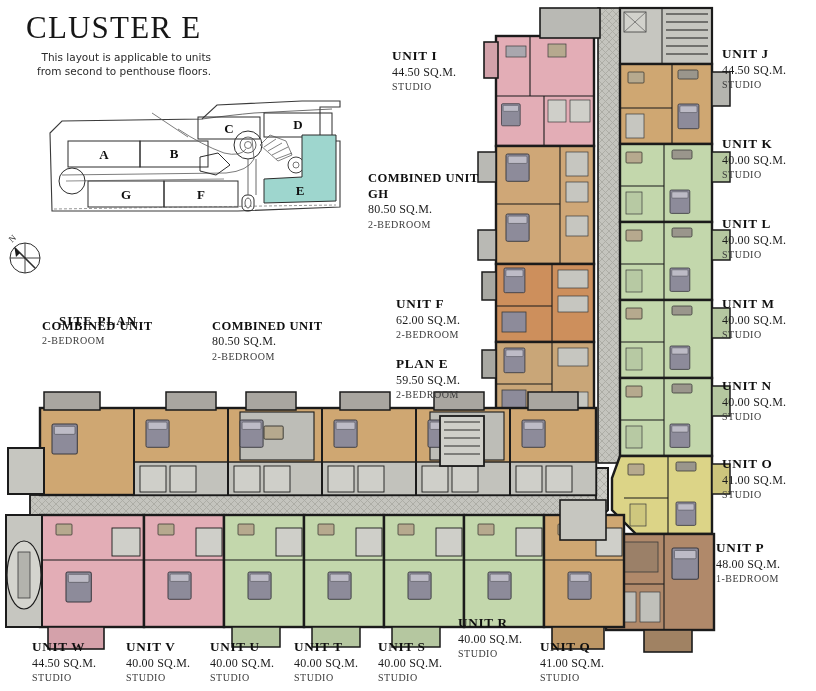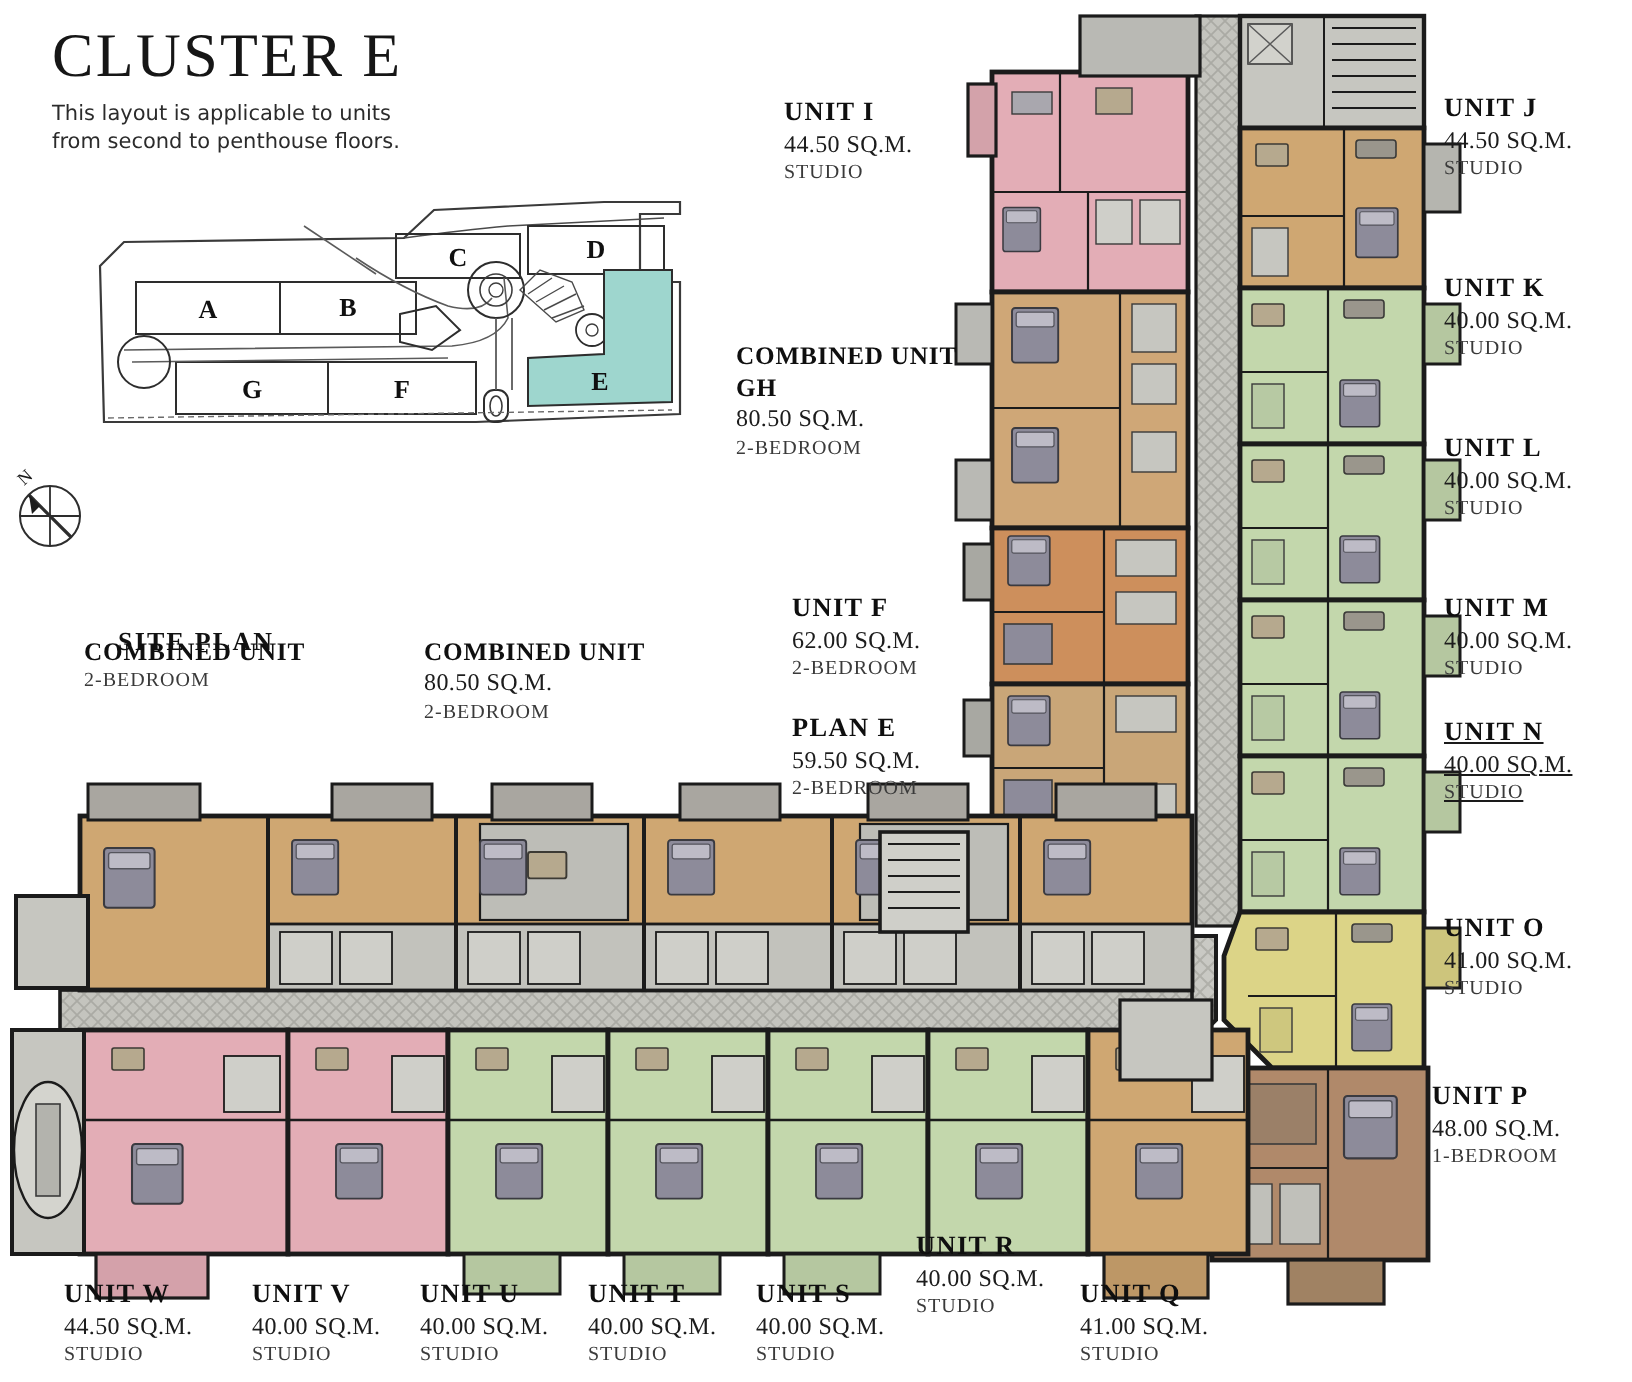--- a/index.html
+++ b/index.html
@@ -15,21 +15,21 @@
 
   
   .title-block{position:absolute;left:26px;top:12px;width:300px;}
   .cluster-title{
     font-family:"Liberation Serif", serif;
     font-size:31px;letter-spacing:1.2px;color:#161616;
     line-height:1.05;margin:0 0 6px 0;font-weight:400;
   }
   .cluster-note{
     font-family:"DejaVu Sans", sans-serif;
-    font-size:10.5px;line-height:1.33;color:#2b2b2b;width:185px;
+    font-size:10.5px;line-height:1.33;color:#2b2b2b;width:185px;text-align:right;
   }
 
   
   .siteplan-wrap{position:absolute;left:2px;top:95px;width:345px;height:140px;}
   .siteplan-caption{
     position:absolute;left:57px;top:218px;
     font-family:"Liberation Serif", serif;
     font-weight:bold;font-size:13px;letter-spacing:1.1px;color:#121212;
   }
   .compass{position:absolute;left:0px;top:138px;width:46px;height:46px;}
@@ -490,21 +490,21 @@
   <div class="lbl" style="left:722px;top:216px;width:94px;">
     <span class="n">UNIT L</span>
     <span class="a">40.00 SQ.M.</span>
     <span class="t">STUDIO</span>
   </div>
   <div class="lbl" style="left:722px;top:296px;width:94px;">
     <span class="n">UNIT M</span>
     <span class="a">40.00 SQ.M.</span>
     <span class="t">STUDIO</span>
   </div>
-  <div class="lbl" style="left:722px;top:358px;width:94px;text-decoration:underline;">
+  <div class="lbl" style="left:722px;top:378px;width:94px;">
     <span class="n">UNIT N</span>
     <span class="a">40.00 SQ.M.</span>
     <span class="t">STUDIO</span>
   </div>
   <div class="lbl" style="left:722px;top:456px;width:94px;">
     <span class="n">UNIT O</span>
     <span class="a">41.00 SQ.M.</span>
     <span class="t">STUDIO</span>
   </div>
   <div class="lbl" style="left:716px;top:540px;width:100px;">

